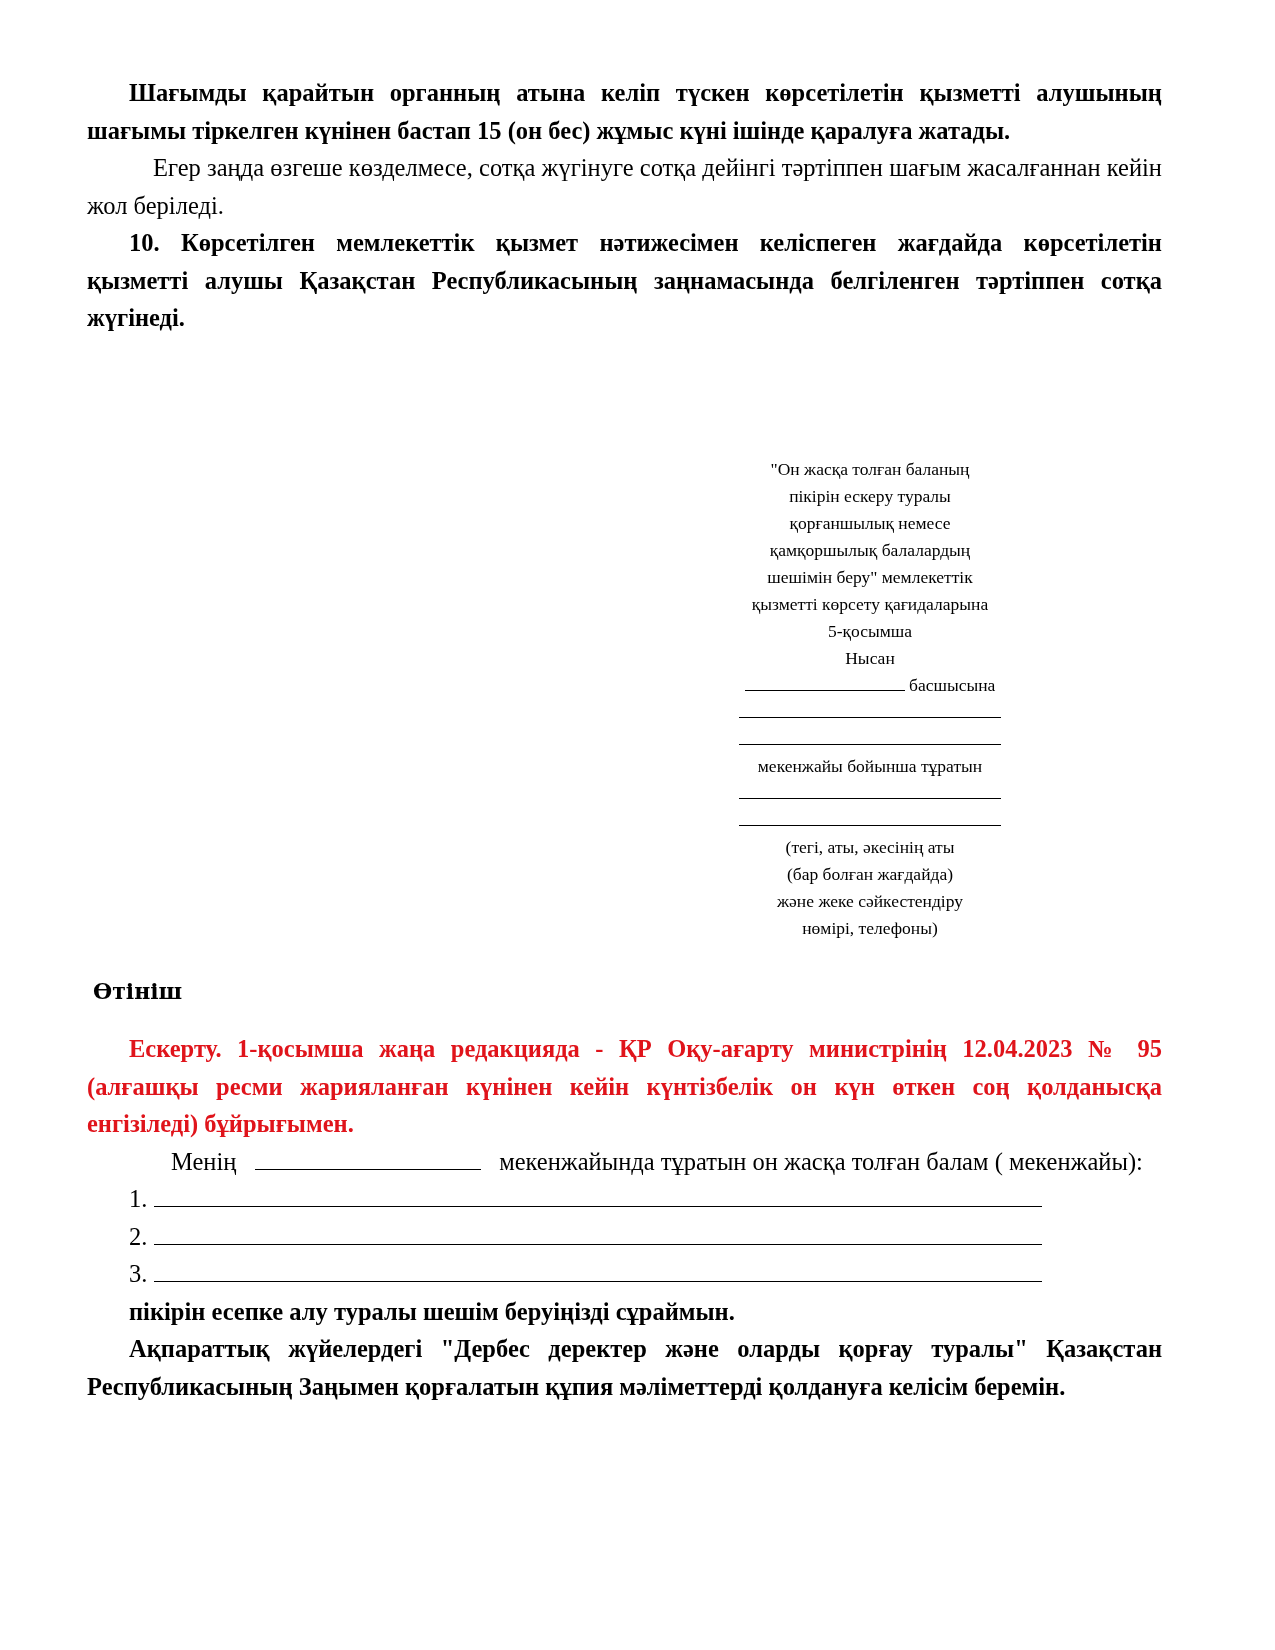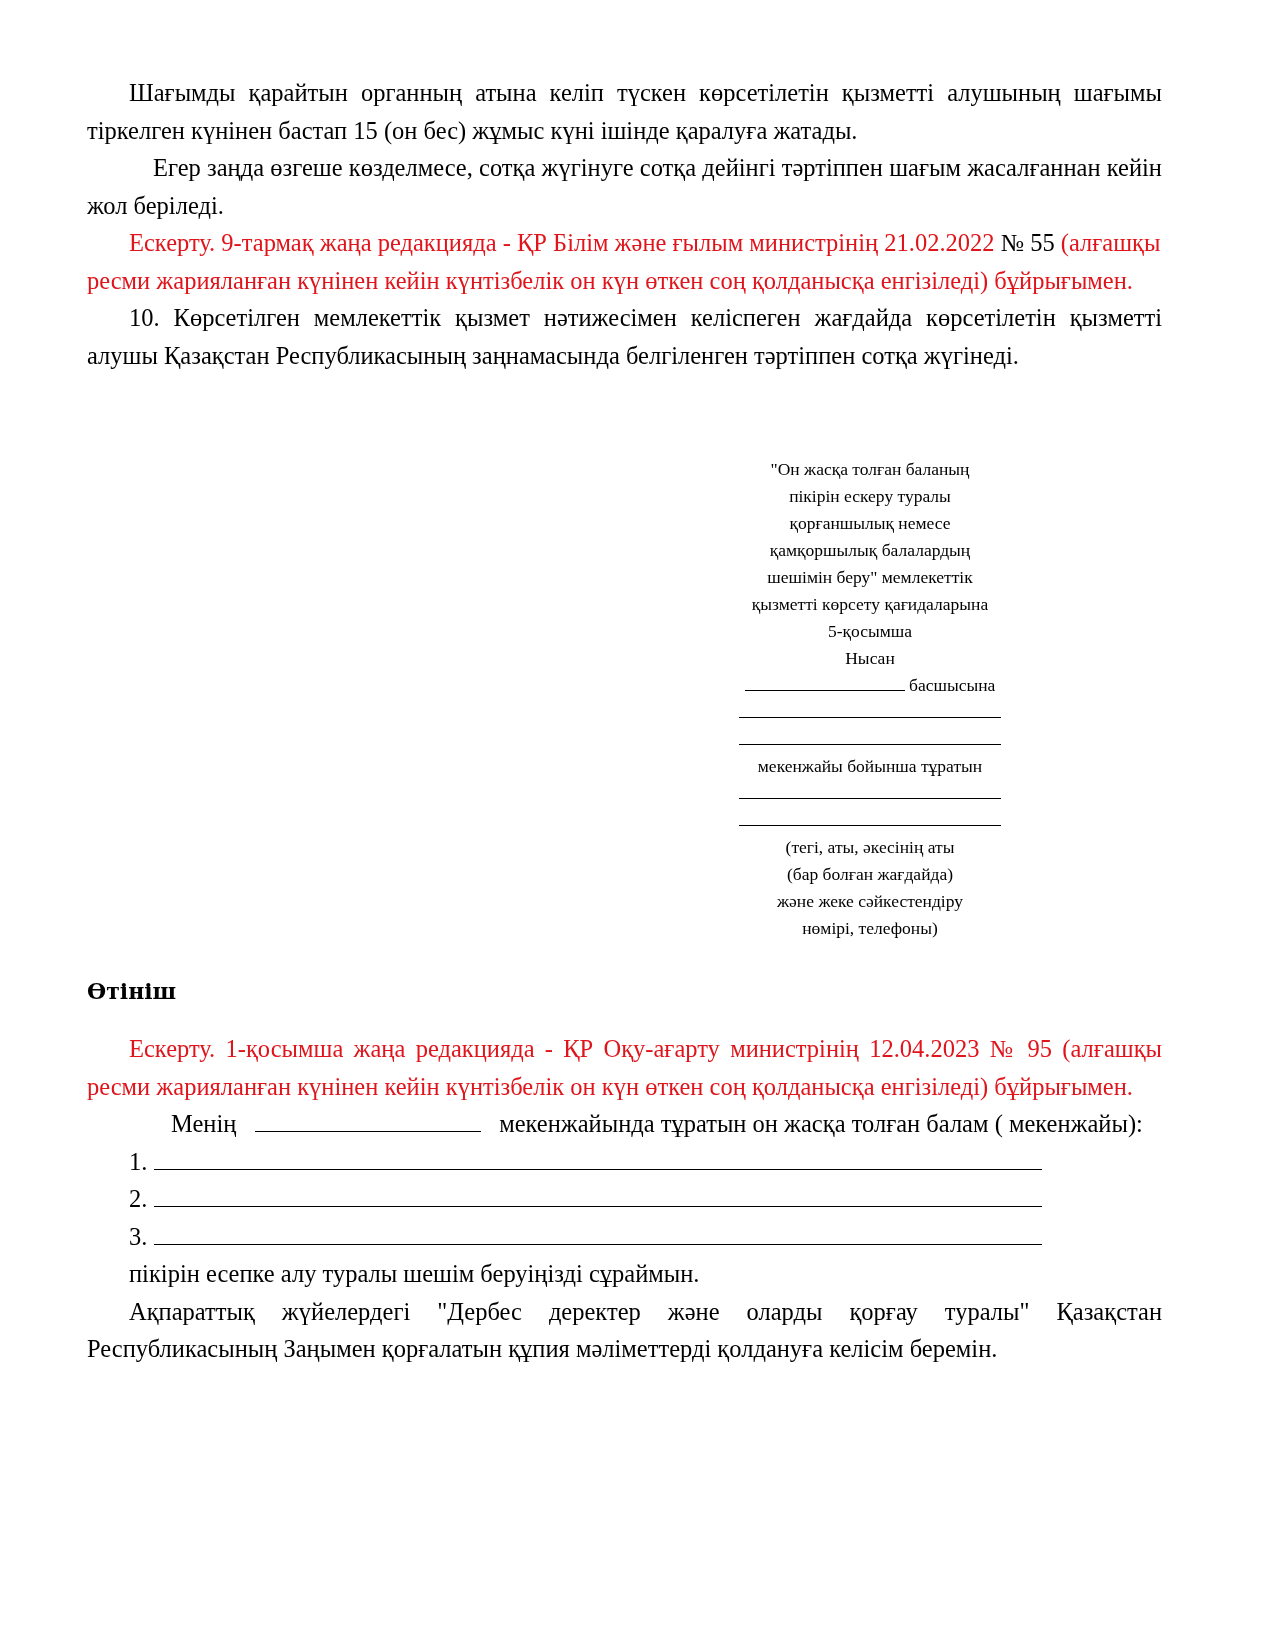--- a/index.html
+++ b/index.html
@@ -1,40 +1,39 @@
 <!DOCTYPE html>
 <html><head>
 <meta charset="utf-8">
 <style>
   html, body { margin: 0; padding: 0; background: #ffffff; }
   body { width: 1275px; height: 1650px; position: relative; overflow: hidden;
          font-family: "Liberation Serif", "DejaVu Serif", serif; color: #000; }
   .page { position: absolute; left: 87px; top: 74px; width: 1075px; }
   .p { font-size: 24.5px; line-height: 37.5px; margin: 0; }
   .just { text-align: justify; text-align-last: left; }
-  .ind1 { text-indent: 42px; }
+  .ind1 { text-indent: 42px; font-weight: bold; }
   .ind2 { text-indent: 66px; }
   .red { color: #e0141b; }
   .sidebox { position: absolute; left: 720px; top: 456px; width: 300px; text-align: center;
              font-size: 17.5px; line-height: 27px; }
   .sidebox .ln { margin: 0; white-space: nowrap; }
   .sidebox .blank { display: inline-block; border-bottom: 1px solid #000; height: 18px; vertical-align: baseline; }
-  .heading { position: absolute; left: 87px; top: 978px; font-size: 22px; font-weight: bold;
+  .heading { position: absolute; left: 93px; top: 978px; font-size: 22px; font-weight: bold;
              font-family: "DejaVu Serif", serif; }
   .lower { position: absolute; left: 87px; top: 1030px; width: 1075px; }
   .blankline { display: inline-block; border-bottom: 1.5px solid #000; height: 24px; vertical-align: baseline; }
   .numrow { margin: 0; font-size: 24.5px; line-height: 37.5px; padding-left: 42px; }
 </style>
 </head>
 <body>
 
 <div class="page">
   <p class="p just ind1">Шағымды қарайтын органның атына келіп түскен көрсетілетін қызметті алушының шағымы тіркелген күнінен бастап 15 (он бес) жұмыс күні ішінде қаралуға жатады.</p>
   <p class="p just ind2">Егер заңда өзгеше көзделмесе, сотқа жүгінуге сотқа дейінгі тәртіппен шағым жасалғаннан кейін жол беріледі.</p>
-  <p class="p ind1"><span class="red">Ескерту. 9-тармақ жаңа редакцияда - ҚР Білім және ғылым министрінің 21.02.2022</span> <span>№ 55</span> <span class="red">(алғашқы ресми жарияланған күнінен кейін күнтізбелік он күн өткен соң қолданысқа енгізіледі) бұйрығымен.</span></p>
   <p class="p just ind1">10. Көрсетілген мемлекеттік қызмет нәтижесімен келіспеген жағдайда көрсетілетін қызметті алушы Қазақстан Республикасының заңнамасында белгіленген тәртіппен сотқа жүгінеді.</p>
 </div>
 
 <div class="sidebox">
   <p class="ln">"Он жасқа толған баланың</p>
   <p class="ln">пікірін ескеру туралы</p>
   <p class="ln">қорғаншылық немесе</p>
   <p class="ln">қамқоршылық балалардың</p>
   <p class="ln">шешімін беру" мемлекеттік</p>
   <p class="ln">қызметті көрсету қағидаларына</p>

